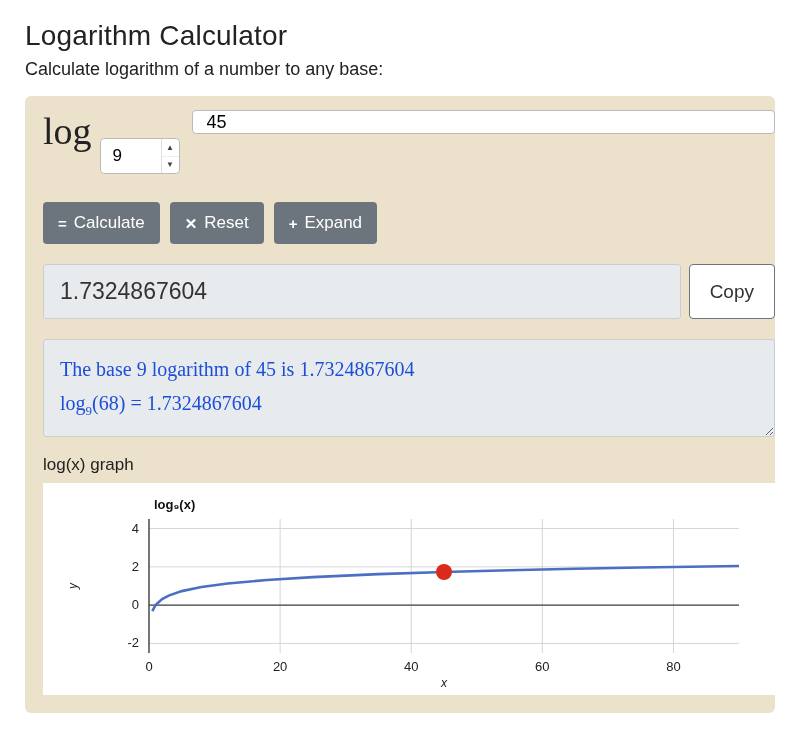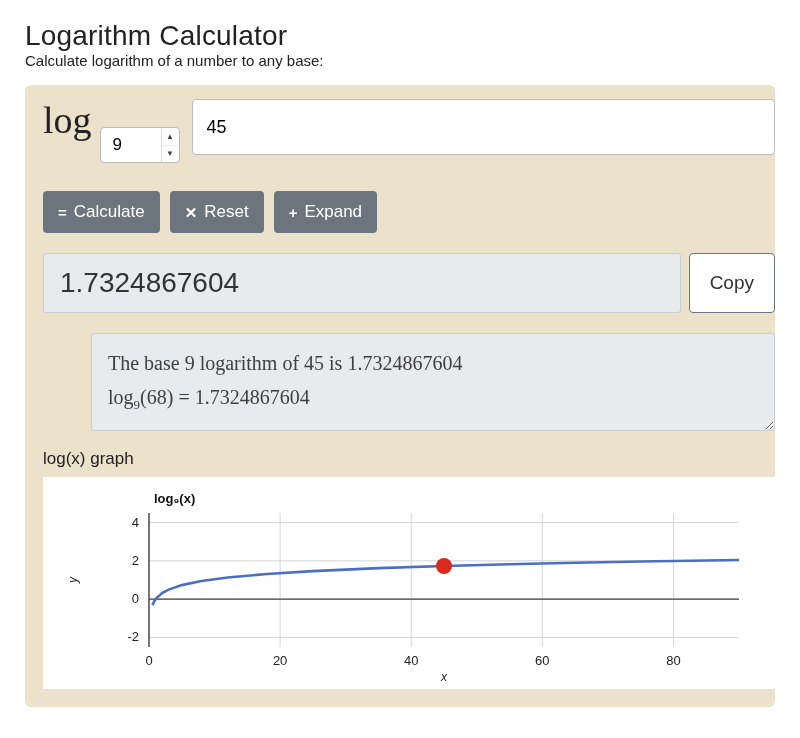--- a/index.html
+++ b/index.html
@@ -11,22 +11,22 @@
     color: #222;
     width: 800px;
   }
   h1 {
     font-size: 28px;
     font-weight: 400;
     margin: 0 0 0 0;
     letter-spacing: 0.2px;
   }
   .subtitle {
-    font-size: 15px;
-    margin: 0 0 16px 0;
+    font-size: 18px;
+    margin: 7px 0 16px 0;
   }
   .panel {
     background: #ece1cb;
     padding: 14px 0 18px 18px;
     border-radius: 6px;
   }
   .input-row {
     display: flex;
     align-items: flex-start;
     gap: 6px;
@@ -69,21 +69,21 @@
     display: flex;
     align-items: center;
     justify-content: center;
     font-size: 8px;
     color: #444;
     cursor: pointer;
   }
   .stepper span:first-child { border-bottom: 1px solid #eee; }
   .arg-input {
     flex: 1;
-    height: 56px;
+    height: 24px;
     border: 1px solid #bbb;
     border-radius: 4px;
     font-size: 18px;
     padding: 6px 14px;
     outline: none;
     margin-left: 6px;
   }
   .button-row {
     display: flex;
     gap: 10px;
@@ -111,47 +111,46 @@
     gap: 8px;
     margin-bottom: 20px;
     align-items: stretch;
   }
   .result-box {
     flex: 1;
     background: #e7ebee;
     border: 1px solid #c9ced3;
     border-radius: 3px;
     padding: 13px 16px;
-    font-size: 28px;
+    font-size: 23px;
     color: #333;
   }
   .copy-btn {
     background: #fff;
     border: 1px solid #6c757d;
     color: #333;
     border-radius: 4px;
     padding: 0 20px;
     font-size: 19px;
     cursor: pointer;
   }
   .explain-box {
     background: #e7ebee;
     border: 1px solid #c9ced3;
     border-radius: 3px;
     padding: 12px 16px 14px 16px;
     font-family: Georgia, "Times New Roman", serif;
     font-size: 20px;
     line-height: 1.7;
-    color: #404040;
+    color: #1d4ed8;
     position: relative;
     resize: both;
     overflow: auto;
     min-height: 90px;
     margin-bottom: 18px;
-    margin-left: 48px;
   }
   .explain-box sub { font-size: 13px; }
   .graph-title {
     font-size: 17px;
     margin: 0 0 8px 0;
   }
   .chart-card {
     background: #fff;
     padding: 8px 10px 4px 10px;
   }

